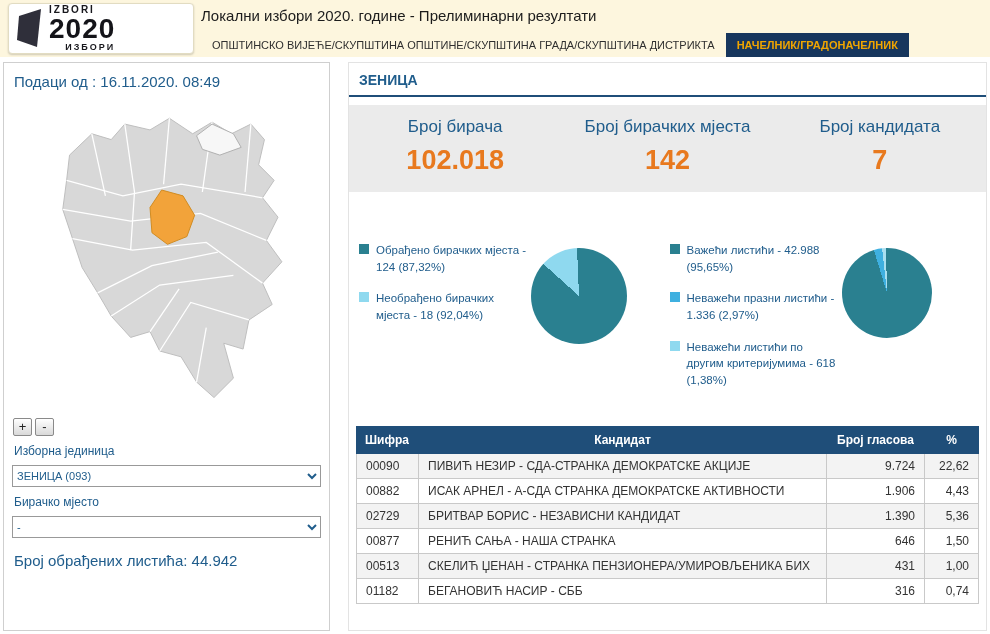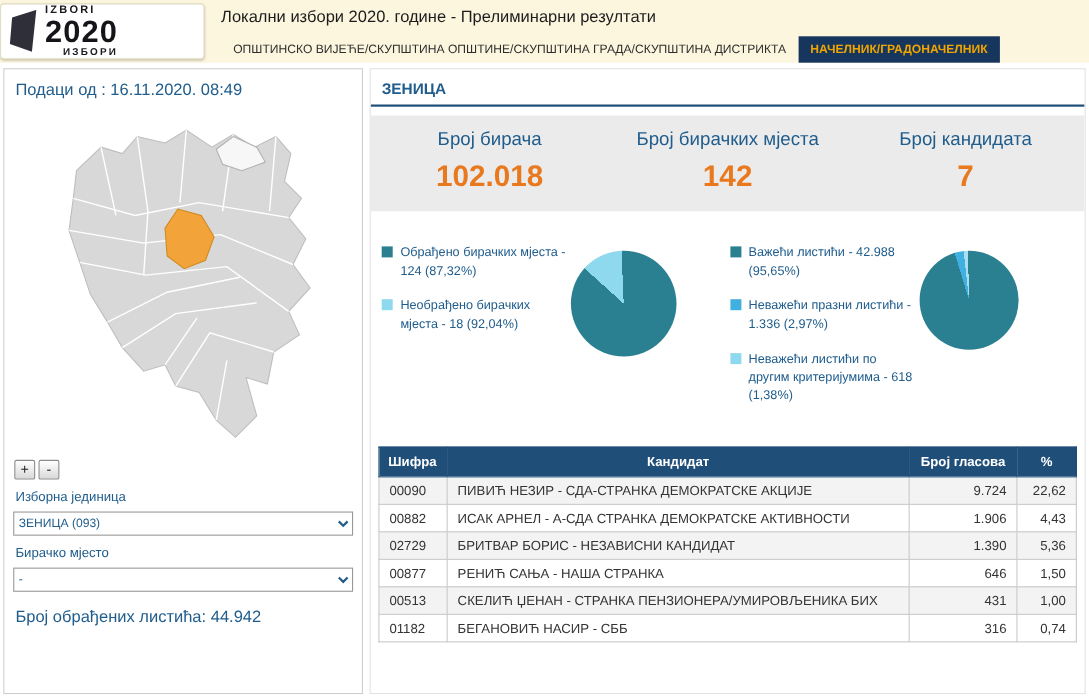--- a/index.html
+++ b/index.html
@@ -1,36 +1,36 @@
 <!DOCTYPE html>
 <html><head>
 <meta charset="utf-8">
 <style>
   * { margin:0; padding:0; box-sizing:border-box; }
   html,body { width:990px; height:634px; overflow:hidden; background:#fff;
     font-family:"Liberation Sans","DejaVu Sans",sans-serif; }
 
   
   .header { position:relative; height:57px; background:#fdf6de; }
-  .logo { position:absolute; left:0; top:3px; width:186px; height:51px; background:#fff;
+  .logo { position:absolute; left:8px; top:3px; width:186px; height:51px; background:#fff;
     border:1px solid #e2dcc2; border-radius:4px; box-shadow:0 1px 2px rgba(0,0,0,.18);
     display:flex; align-items:center; gap:6px; padding:3px 8px; cursor:pointer; }
   .logo-mark svg { display:block; }
   .logo-text { display:flex; flex-direction:column; line-height:1; }
   .logo-top { font-size:10px; font-weight:bold; letter-spacing:2px; color:#18181d; }
   .logo-year { font-size:28px; font-weight:bold; color:#141419; letter-spacing:1px; }
   .logo-bottom { font-size:9px; font-weight:bold; letter-spacing:2px; color:#18181d; text-align:right; }
   .header-title { position:absolute; left:201px; top:7px; font-size:15px; color:#1c1c1c; }
   .tabs { position:absolute; left:201px; bottom:0; display:flex; align-items:flex-end; }
   .tab { font-size:11px; padding:6px 11px 6px; white-space:nowrap; cursor:pointer; }
   .tab.active { background:#17365d; color:#f0a500; font-weight:bold; }
   .tab.inactive { color:#2e2e2e; }
 
   
-  .content { display:flex; gap:6px; padding:5px 3px 3px 3px; height:577px; }
+  .content { display:flex; gap:18px; padding:5px 3px 3px 3px; height:577px; }
 
   
   .left-panel { width:327px; border:1px solid #cfcfcf; background:#fff; padding:7px 8px; }
   .data-date { color:#205d8c; font-size:15px; margin:3px 0 5px 2px; }
   .map-wrap { position:relative; height:320px; }
   .map-wrap svg { width:100%; height:100%; }
   .zoom-controls { display:flex; gap:3px; margin:3px 0 8px 1px; }
   .zoom-btn { width:19px; height:18px; border:1px solid #8a8a8a; border-radius:2px;
     background:linear-gradient(#ffffff,#d9d9d9); font-size:13px; line-height:15px;
     text-align:center; color:#222; cursor:pointer; }
@@ -41,21 +41,21 @@
 
   
   .right-panel { flex:1; border:1px solid #e3e3e3; background:#fff; overflow:hidden; }
   .panel-title { padding:9px 10px 7px; color:#205d8c; font-weight:bold; font-size:14px;
     border-bottom:2px solid #1f4e79; }
   .stats { display:flex; background:#ebebeb; margin-top:8px; }
   .stat { flex:1; text-align:center; padding:12px 0 16px; }
   .stat-label { color:#205d8c; font-size:17px; margin-bottom:8px; }
   .stat-value { color:#e8791e; font-size:27px; font-weight:bold; }
 
-  .charts { display:flex; padding:30px 6px 6px 10px; }
+  .charts { display:flex; padding:30px 6px 6px 10px;margin-top:20px; }
   .chart-block { flex:1; display:flex; align-items:flex-start; }
   .legend { width:172px; flex:0 0 172px; }
   .legend-item { display:flex; gap:7px; margin-bottom:15px; color:#205d8c;
     font-size:11.5px; line-height:1.45; }
   .swatch { width:10px; height:10px; flex:0 0 10px; margin-top:2px; }
   .sw-teal { background:#2a8090; }
   .sw-light { background:#8fd9ef; }
   .sw-mid { background:#3fb0e0; }
   .pie { border-radius:50%; margin-top:6px; }
   .pie1 { width:96px; height:96px;

